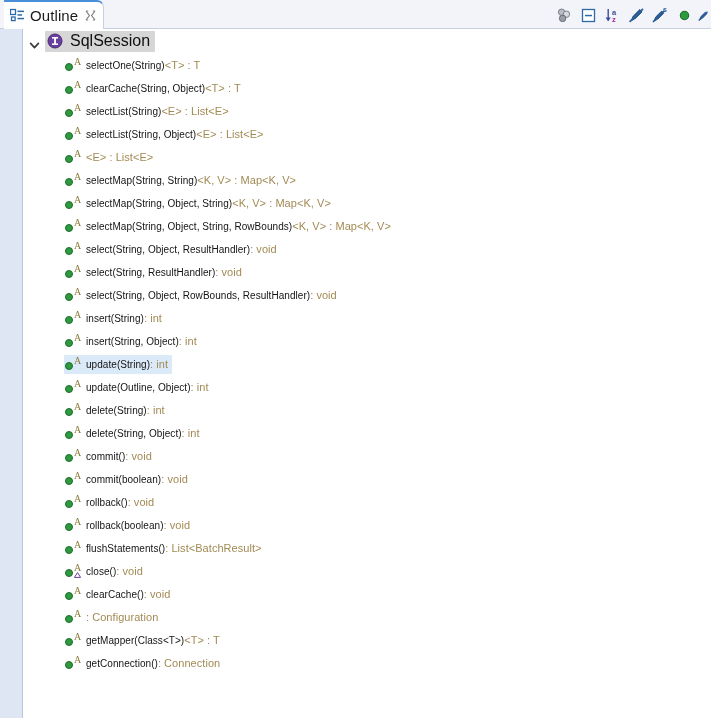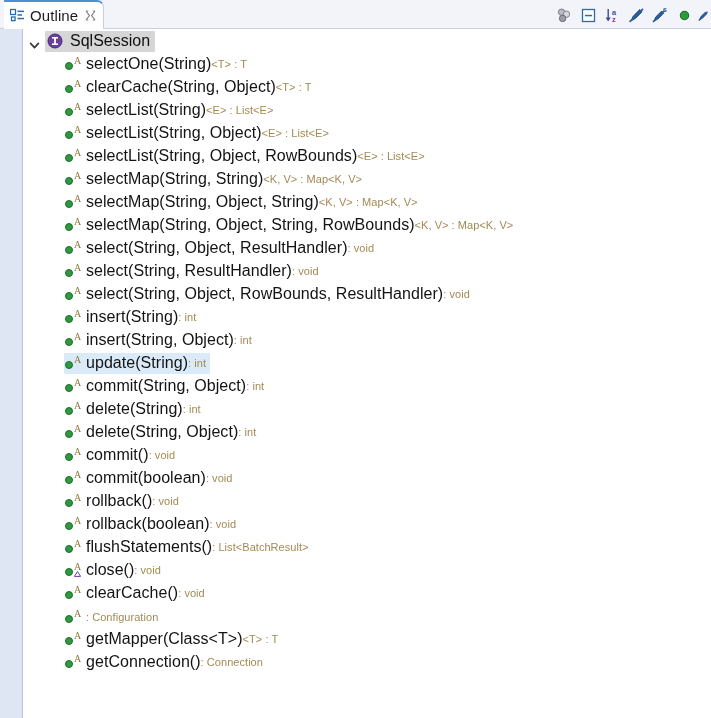--- a/index.html
+++ b/index.html
@@ -183,21 +183,21 @@
     line-height: 10px;
     color: #8a7a3a;
     font-family: "Liberation Serif", serif;
   }
   .m-ovr {
     position: absolute;
     left: 9px; top: 9px;
     width: 7px; height: 6px;
   }
   .m-text {
-    font-size: 16px;
+    font-size: 10px;
     color: #131313;
     letter-spacing: 0.05px;
   }
   .m-ret {
     font-size: 11px;
     color: #a28a54;
     letter-spacing: 0.05px;
   }
 </style>
 </head>
@@ -342,21 +342,20 @@
               <span class="m-text">selectList(String, Object)</span>
               <span class="m-ret"> &lt;E&gt; : List&lt;E&gt;</span>
             </span>
           </div>
           <div class="row row-method">
             <span class="hl">
               <span class="m-icon">
                 <span class="m-dot"></span>
                 <span class="m-abs">A</span>
               </span>
-              <span class="m-text">selectList(String, Object, RowBounds)</span>
               <span class="m-ret"> &lt;E&gt; : List&lt;E&gt;</span>
             </span>
           </div>
           <div class="row row-method">
             <span class="hl">
               <span class="m-icon">
                 <span class="m-dot"></span>
                 <span class="m-abs">A</span>
               </span>
               <span class="m-text">selectMap(String, String)</span>
@@ -442,21 +441,21 @@
               <span class="m-text">update(String)</span>
               <span class="m-ret"> : int</span>
             </span>
           </div>
           <div class="row row-method">
             <span class="hl">
               <span class="m-icon">
                 <span class="m-dot"></span>
                 <span class="m-abs">A</span>
               </span>
-              <span class="m-text">commit(String, Object)</span>
+              <span class="m-text">update(Outline, Object)</span>
               <span class="m-ret"> : int</span>
             </span>
           </div>
           <div class="row row-method">
             <span class="hl">
               <span class="m-icon">
                 <span class="m-dot"></span>
                 <span class="m-abs">A</span>
               </span>
               <span class="m-text">delete(String)</span>

